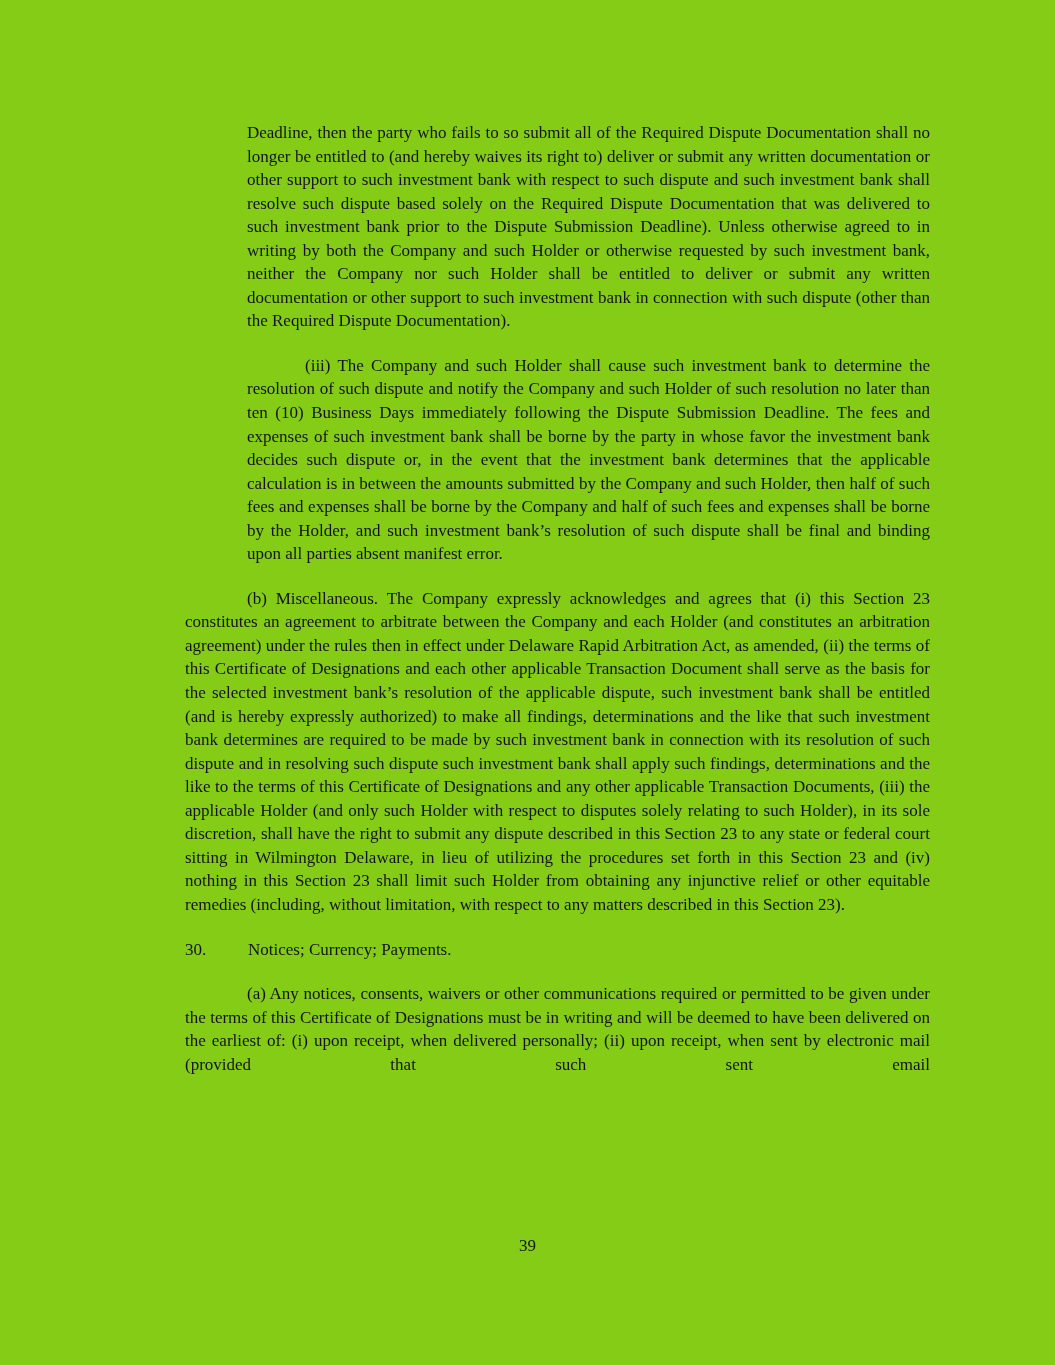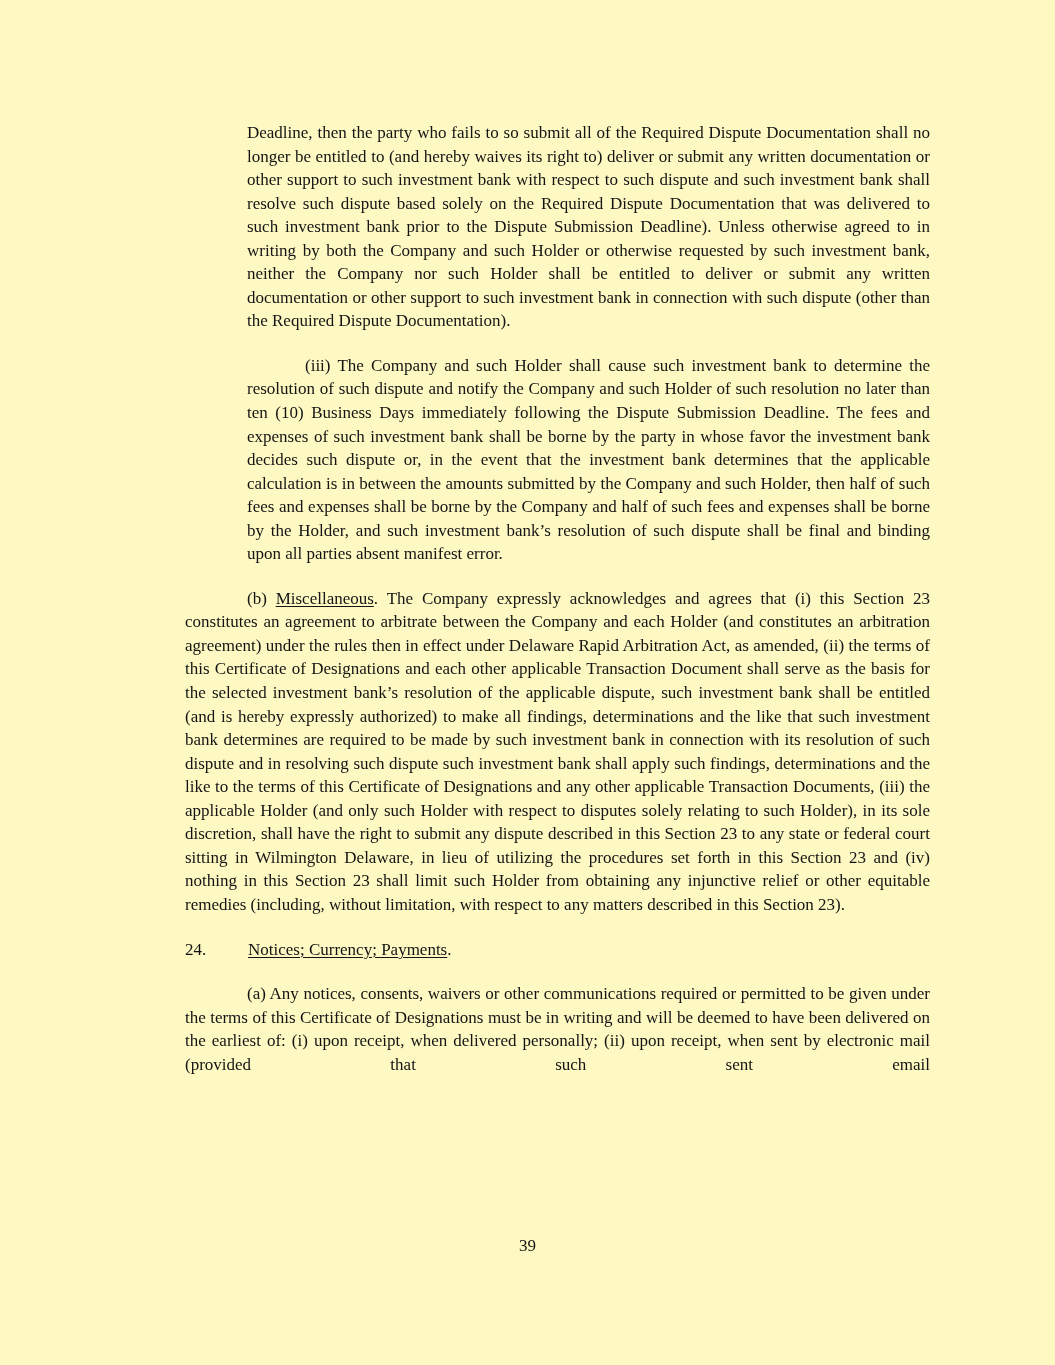--- a/index.html
+++ b/index.html
@@ -4,21 +4,21 @@
 <style>
   html, body {
     margin: 0;
     padding: 0;
     background: #ffffff;
   }
   .page {
     position: relative;
     width: 1055px;
     height: 1365px;
-    background: #fef9c3;
+    background: #84cc16;
     overflow: hidden;
     font-family: "Liberation Serif", "DejaVu Serif", serif;
     font-size: 17px;
     line-height: 23.55px;
     color: #141414;
   }
   .content {
     position: absolute;
     left: 185px;
     top: 121px;
@@ -46,21 +46,20 @@
   .heading {
     text-align: left;
     text-indent: 0;
   }
   .sec-num {
     display: inline-block;
     width: 63px;
     text-indent: 0;
   }
   .underline {
-    text-decoration: underline;
     text-underline-offset: 2px;
     text-decoration-thickness: 1px;
   }
   .page-footer {
     position: absolute;
     left: 0;
     top: 1234px;
     width: 1055px;
     text-align: center;
   }
@@ -70,20 +69,20 @@
 
 <div class="page">
   <div class="content">
 
     <p class="para indented">Deadline, then the party who fails to so submit all of the Required Dispute Documentation shall no longer be entitled to (and hereby waives its right to) deliver or submit any written documentation or other support to such investment bank with respect to such dispute and such investment bank shall resolve such dispute based solely on the Required Dispute Documentation that was delivered to such investment bank prior to the Dispute Submission Deadline).  Unless otherwise agreed to in writing by both the Company and such Holder or otherwise requested by such investment bank, neither the Company nor such Holder shall be entitled to deliver or submit any written documentation or other support to such investment bank in connection with such dispute (other than the Required Dispute Documentation).</p>
 
     <p class="para indented indent-iii">(iii) The Company and such Holder shall cause such investment bank to determine the resolution of such dispute and notify the Company and such Holder of such resolution no later than ten (10) Business Days immediately following the Dispute Submission Deadline.  The fees and expenses of such investment bank shall be borne by the party in whose favor the investment bank decides such dispute or, in the event that the investment bank determines that the applicable calculation is in between the amounts submitted by the Company and such Holder, then half of such fees and expenses shall be borne by the Company and half of such fees and expenses shall be borne by the Holder, and such investment bank’s resolution of such dispute shall be final and binding upon all parties absent manifest error.</p>
 
     <p class="para first-indent"><span>(b) </span><span class="underline">Miscellaneous</span><span>.  The Company expressly acknowledges and agrees that (i) this Section 23 constitutes an agreement to arbitrate between the Company and each Holder (and constitutes an arbitration agreement) under the rules then in effect under Delaware Rapid Arbitration Act, as amended, (ii) the terms of this Certificate of Designations and each other applicable Transaction Document shall serve as the basis for the selected investment bank’s resolution of the applicable dispute, such investment bank shall be entitled (and is hereby expressly authorized) to make all findings, determinations and the like that such investment bank determines are required to be made by such investment bank in connection with its resolution of such dispute and in resolving such dispute such investment bank shall apply such findings, determinations and the like to the terms of this Certificate of Designations and any other applicable Transaction Documents, (iii) the applicable Holder (and only such Holder with respect to disputes solely relating to such Holder), in its sole discretion, shall have the right to submit any dispute described in this Section 23 to any state or federal court sitting in Wilmington Delaware, in lieu of utilizing the procedures set forth in this Section 23 and (iv) nothing in this Section 23 shall limit such Holder from obtaining any injunctive relief or other equitable remedies (including, without limitation, with respect to any matters described in this Section 23).</span></p>
 
-    <p class="para heading"><span class="sec-num">24.</span><span class="underline">Notices; Currency; Payments</span><span>.</span></p>
+    <p class="para heading"><span class="sec-num">30.</span><span class="underline">Notices; Currency; Payments</span><span>.</span></p>
 
     <p class="para first-indent justify-last">(a)  Any notices, consents, waivers or other communications required or permitted to be given under the terms of this Certificate of Designations must be in writing and will be deemed to have been delivered on the earliest of: (i) upon receipt, when delivered personally; (ii) upon receipt, when sent by electronic mail (provided that such sent email</p>
 
   </div>
 
   <div class="page-footer">39</div>
 </div>
 
 </body></html>

